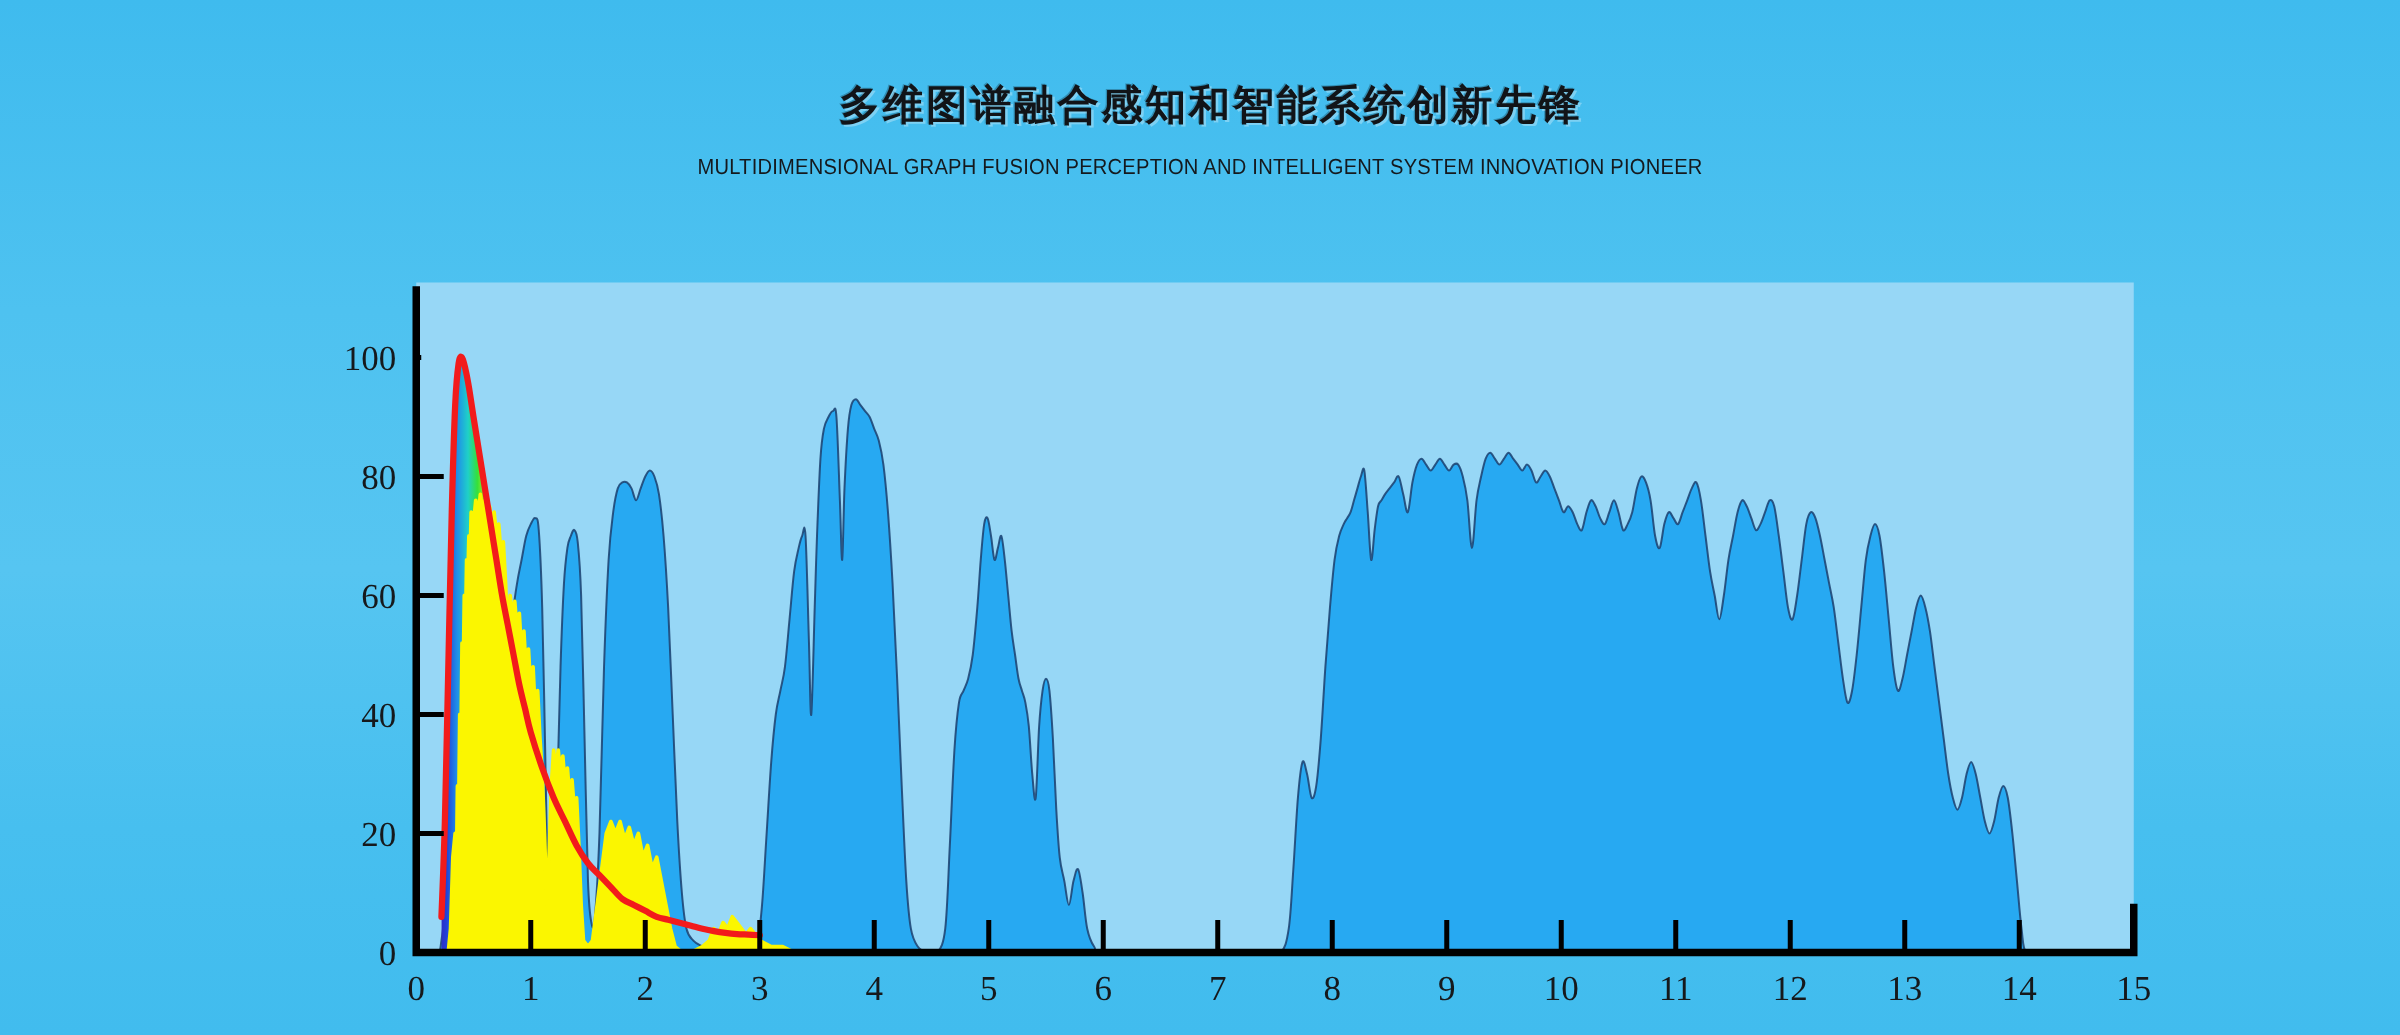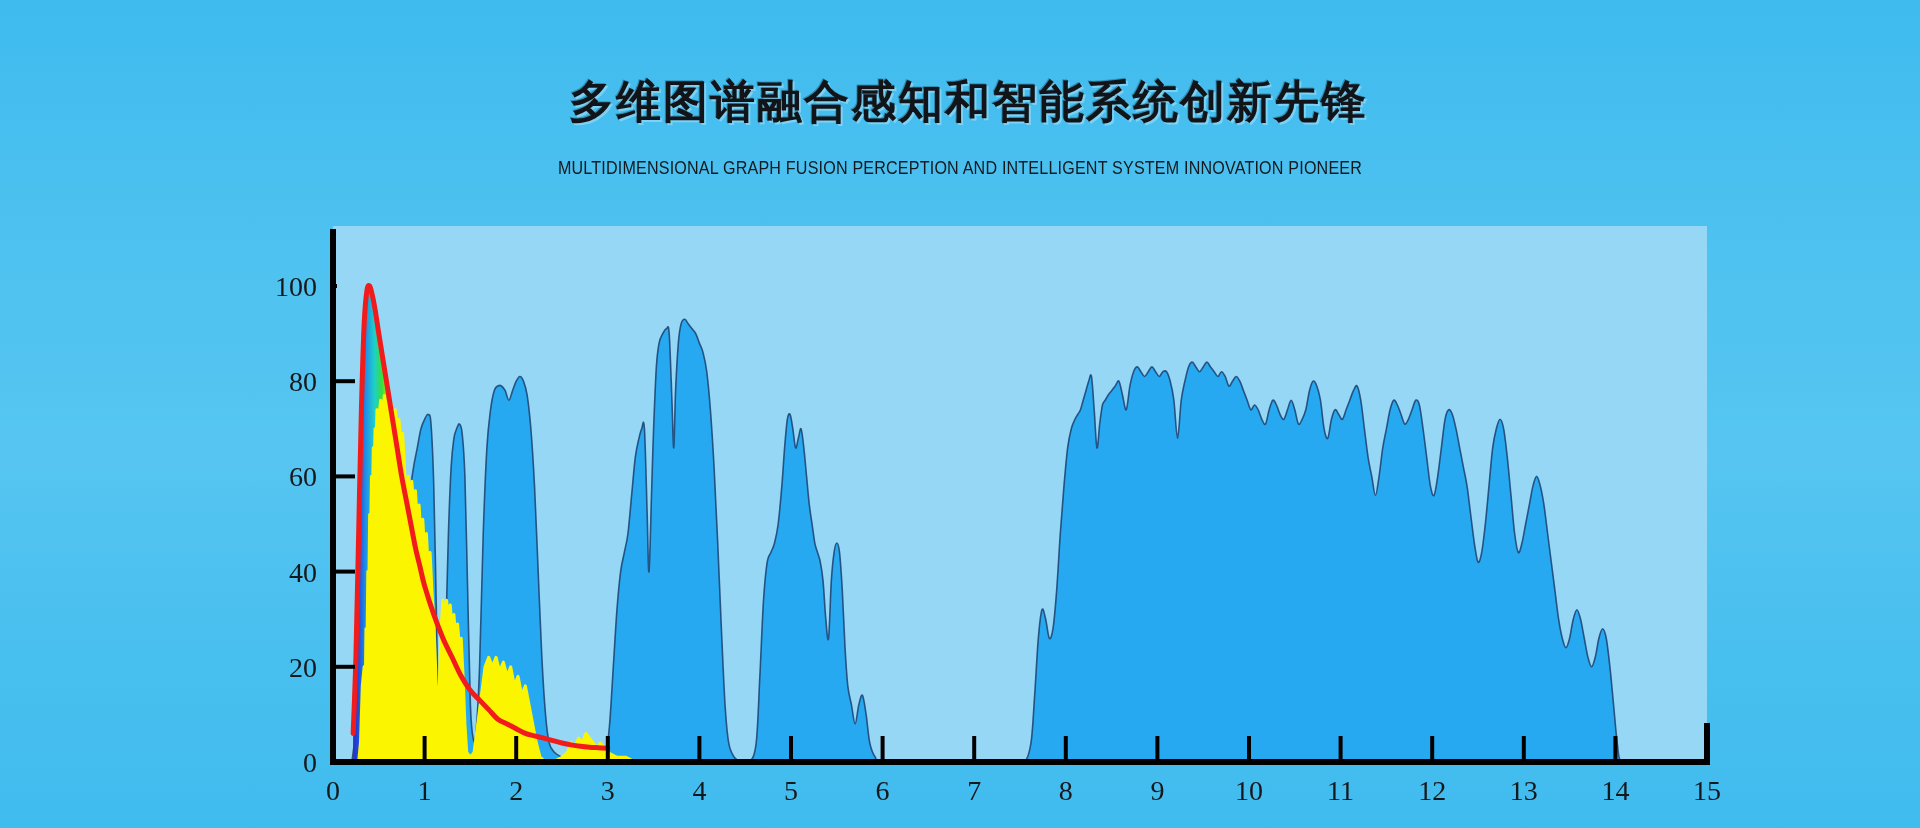--- a/index.html
+++ b/index.html
@@ -24,24 +24,24 @@
   
   .header {
     position: absolute;
     top: 0;
     left: 0;
     width: 1920px;
     text-align: center;
     pointer-events: none;
   }
   .main-title {
-    margin: 10px;
+    margin: 0;
     padding-top: 62px;
     font-family: "Liberation Sans", sans-serif;
-    font-size: 45px;
+    font-size: 33px;
     font-weight: bold;
     letter-spacing: 2px;
     color: #111418;
     text-shadow: 2px 2px 0 rgba(255,255,255,0.30), -1px -1px 0 rgba(0,0,0,0.25);
     padding-left: 17px;
   }
   .sub-title {
     margin: 0;
     padding-top: 16px;
     font-family: "Liberation Sans", sans-serif;

